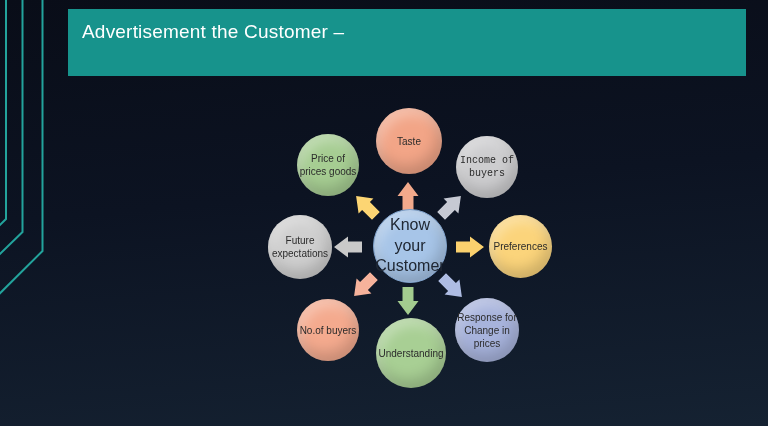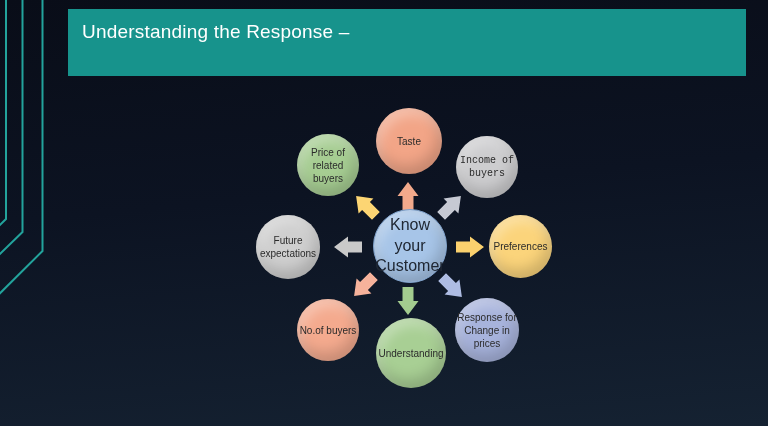--- a/index.html
+++ b/index.html
@@ -22,21 +22,21 @@
     display:flex;align-items:center;justify-content:center;text-align:center;
     font-size:10px;line-height:1.3;color:#2b2b2b;white-space:pre-line;
     box-shadow:inset -4px -8px 14px rgba(0,0,0,0.18),inset 4px 8px 12px rgba(255,255,255,0.30);
   }
   .node-taste{left:376px;top:108px;width:66px;height:66px;}
   .node-income{left:456px;top:136px;width:62px;height:62px;font-family:Liberation Mono, monospace;}
   .node-preferences{left:489px;top:215px;width:63px;height:63px;}
   .node-response{left:455px;top:298px;width:64px;height:64px;}
   .node-advertisement{left:376px;top:318px;width:70px;height:70px;}
   .node-buyers{left:297px;top:299px;width:62px;height:62px;}
-  .node-future{left:256px;top:215px;width:64px;height:64px;}
+  .node-future{left:268px;top:215px;width:64px;height:64px;}
   .node-price{left:297px;top:134px;width:62px;height:62px;}
   .center-circle{
     left:373px;top:209px;width:74px;height:74px;
     font-size:16px;line-height:1.3;border:1px solid #7fa0c8;box-sizing:border-box;
   }
   .arrow{position:absolute;width:34px;height:26px;}
   .arrow-n {left:391px;top:183px;transform:rotate(-90deg);}
   .arrow-ne{left:434px;top:193px;transform:rotate(-45deg);}
   .arrow-e {left:453px;top:234px;}
   .arrow-se{left:435px;top:274px;transform:rotate(45deg);}
@@ -50,21 +50,21 @@
 
 <div class="slide" style="--bg-top: #090d18; --bg-bottom: #152232;">
 
   <svg class="accent-lines" width="70" height="360" viewBox="0 0 70 360">
     <path d="M 6 0 L 6 219 L -34 258" style="stroke: rgb(35, 163, 156);"></path>
     <path d="M 22.5 0 L 22.5 232 L -34 287" style="stroke: rgb(35, 163, 156);"></path>
     <path d="M 42.5 0 L 42.5 251 L -34 327" style="stroke: rgb(35, 163, 156);"></path>
   </svg>
 
   <div class="title-bar" style="background-color: rgb(23, 147, 140);">
-    <h1 class="slide-title" style="color: rgb(255, 255, 255);">Understanding the Response –</h1>
+    <h1 class="slide-title" style="color: rgb(255, 255, 255);">Advertisement the Customer –</h1>
   </div>
 
   <div>
 
     <svg class="arrow arrow-n" viewBox="-17 -13 34 26">
       <polygon points="-14,-5.5 0,-5.5 0,-10.5 14,0 0,10.5 0,5.5 -14,5.5" style="fill: rgb(242, 169, 139);"></polygon>
     </svg>
     <svg class="arrow arrow-ne" viewBox="-17 -13 34 26">
       <polygon points="-14,-5.5 0,-5.5 0,-10.5 14,0 0,10.5 0,5.5 -14,5.5" style="fill: rgb(198, 201, 211);"></polygon>
     </svg>
@@ -92,19 +92,19 @@
 buyers</div>
     <div class="node node-preferences" style="background-color: rgb(251, 212, 123);">Preferences</div>
     <div class="node node-response" style="background-color: rgb(167, 179, 220);">Response for
 Change in
 prices</div>
     <div class="node node-advertisement" style="background-color: rgb(168, 207, 148);">Understanding</div>
     <div class="node node-buyers" style="background-color: rgb(244, 170, 142);">No.of buyers</div>
     <div class="node node-future" style="background-color: rgb(207, 207, 207);">Future
 expectations</div>
     <div class="node node-price" style="background-color: rgb(166, 205, 146);">Price of
-related buyers</div>
+prices goods</div>
 
     <div class="node center-circle" style="background-color: rgb(167, 197, 232); border-color: rgb(127, 160, 200); color: rgb(32, 40, 52);">Know
 your
 Customer</div>
   </div>
 </div>
 
 </body></html>

